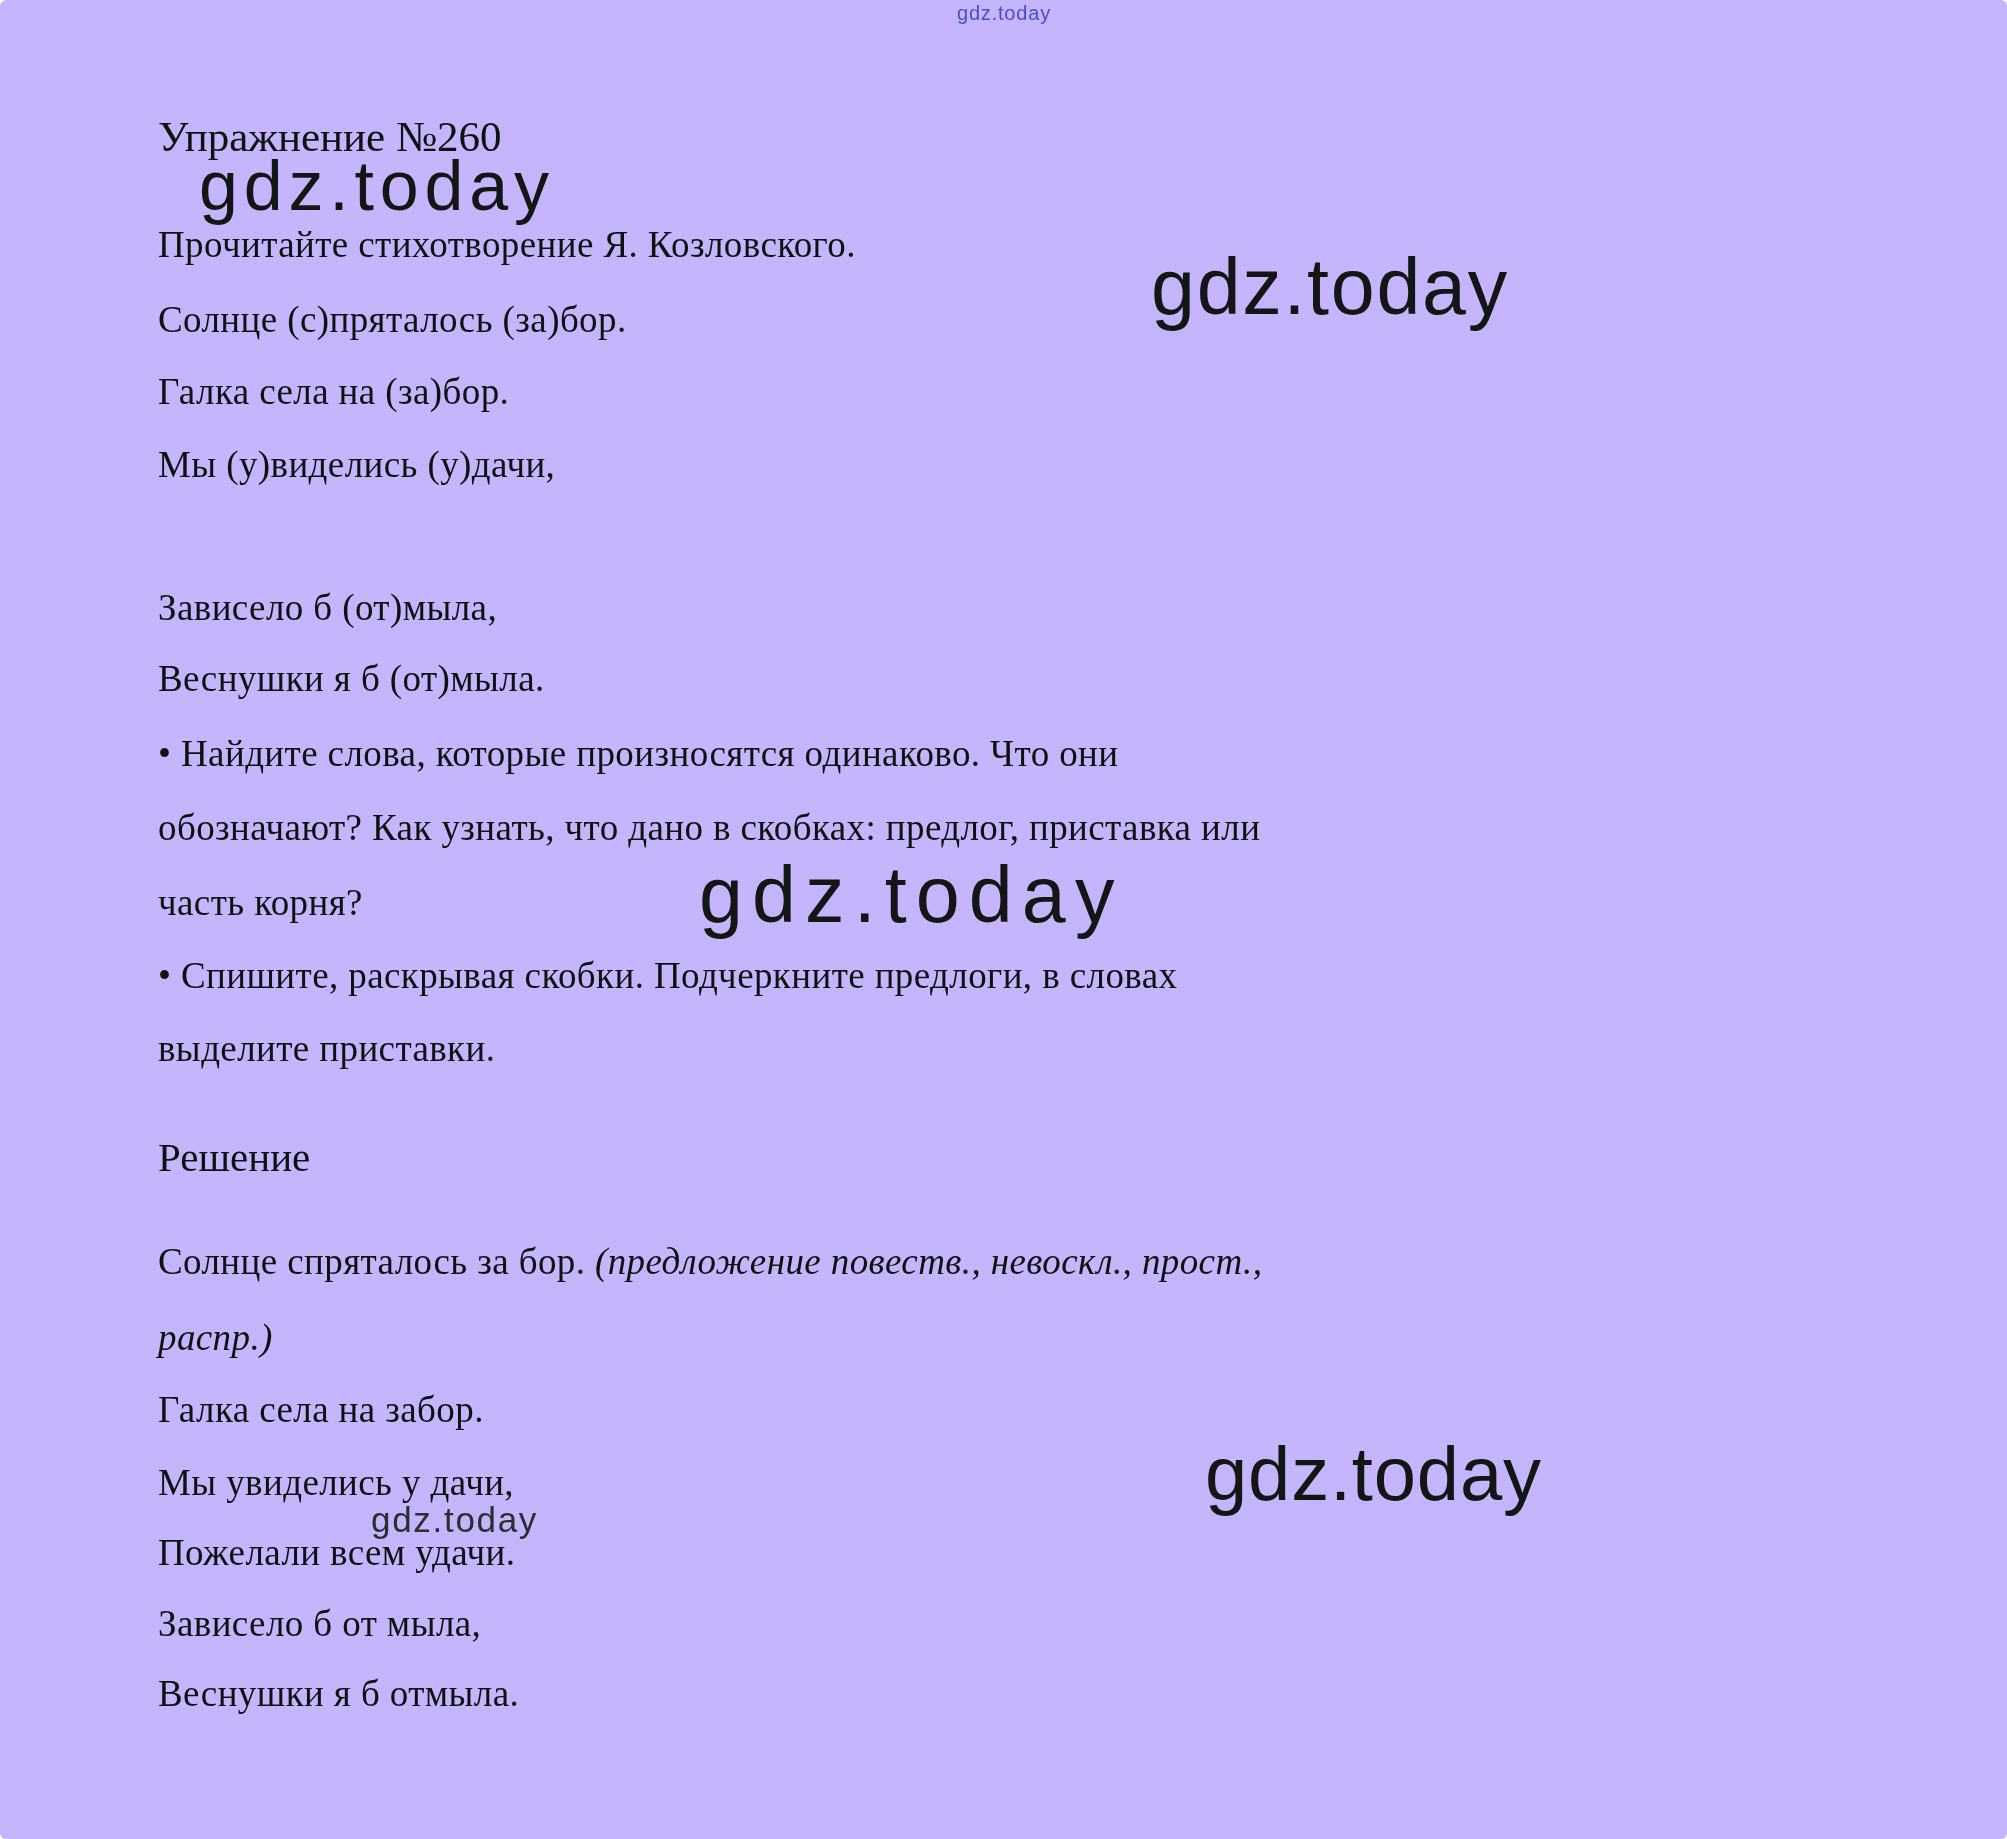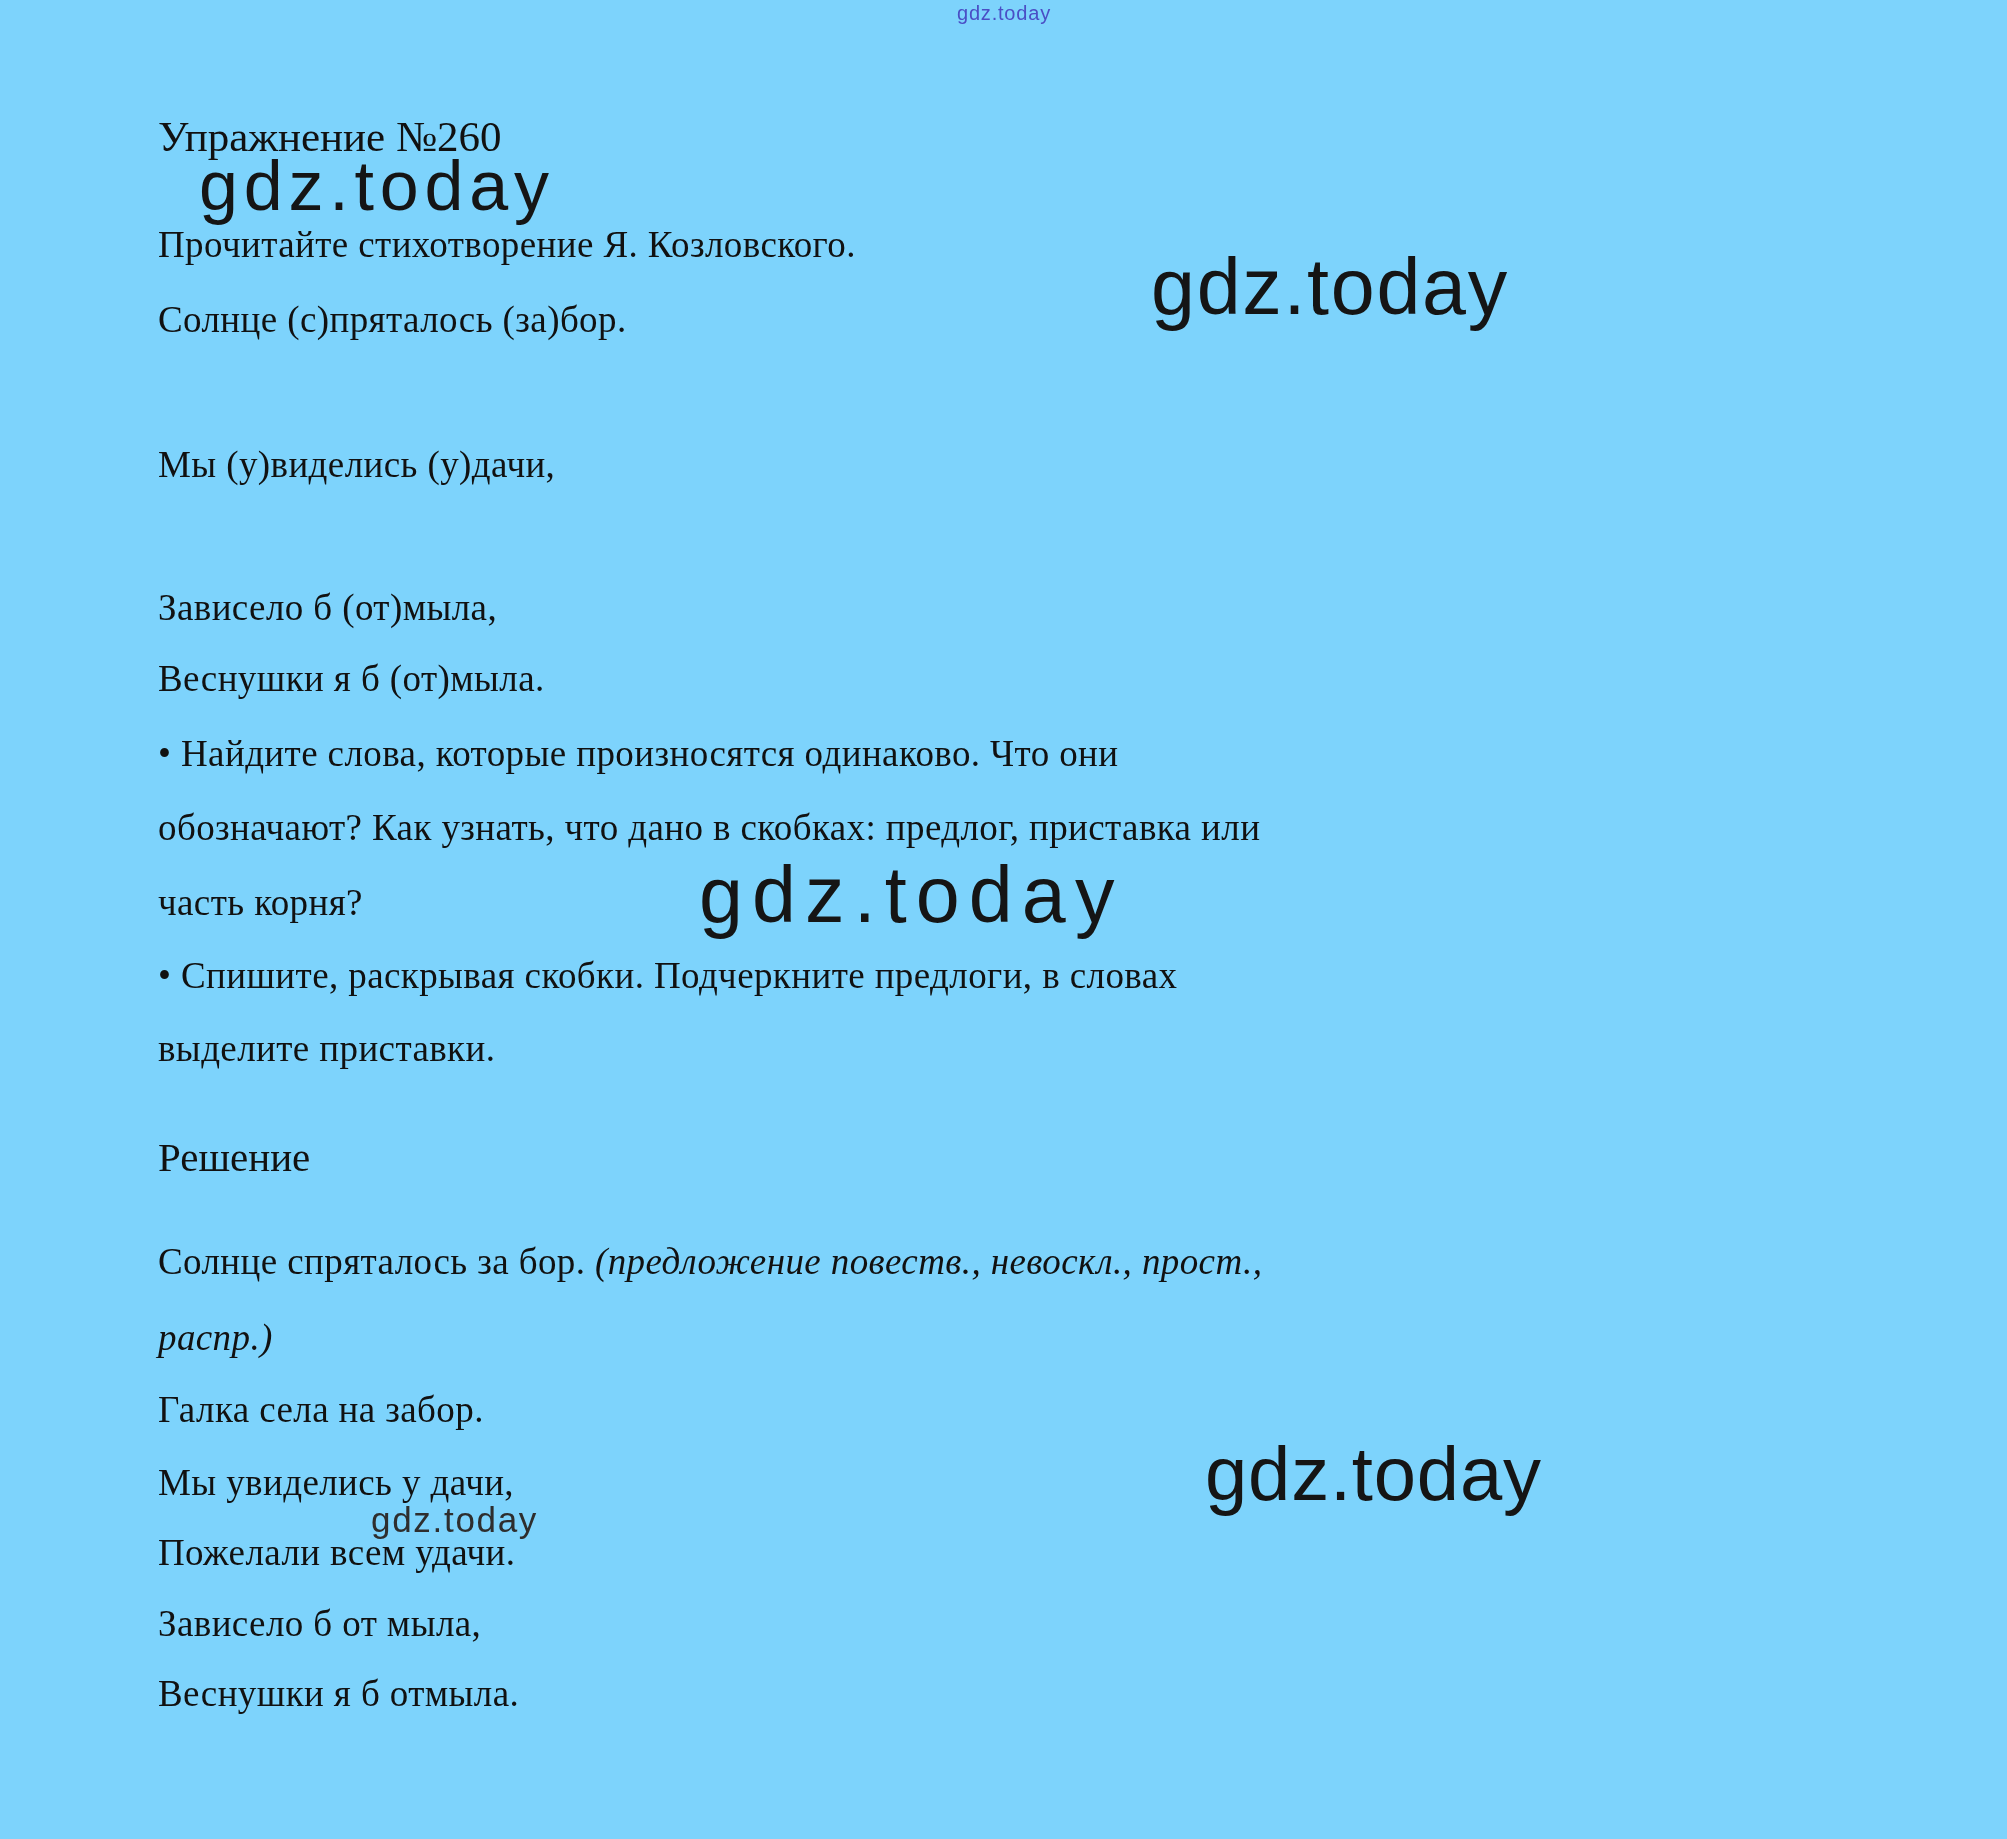--- a/index.html
+++ b/index.html
@@ -1,23 +1,24 @@
 <!DOCTYPE html>
 <html style="font-size:13.3px"><head>
 <meta charset="utf-8">
 <style>
   html,body{margin:0;padding:0;background:#ffffff;}
   .page{
     position:relative;
     width:2007px;
     height:1839px;
-    background:#7dd3fc;
+    background:#c4b5fd;
     font-family:"Liberation Serif", serif;
     color:#111111;
     overflow:hidden;
+    border-radius:6px;
   }
   
   .line{
     position:absolute;
     left:158px;
     font-size:37px;
     line-height:1.15;
     white-space:nowrap;
     letter-spacing:0.4px;
   }
@@ -87,20 +88,21 @@
   <div class="wm wm-upper-right">gdz.today</div>
   <div class="wm wm-center">gdz.today</div>
   <div class="wm wm-lower-right">gdz.today</div>
   <div class="wm wm-small-inline">gdz.today</div>
 
   <div class="heading" style="top:112px">Упражнение №260</div>
 
   <div class="line" style="top:224px">Прочитайте стихотворение Я. Козловского.</div>
 
   <div class="line" style="top:299px">Солнце (с)пряталось (за)бор.</div>
+  <div class="line" style="top:371px">Галка села на (за)бор.</div>
   <div class="line" style="top:444px">Мы (у)виделись (у)дачи,</div>
   <div class="line" style="top:587px">Зависело б (от)мыла,</div>
   <div class="line" style="top:658px">Веснушки я б (от)мыла.</div>
 
   <div class="line" style="top:733px">• Найдите слова, которые произносятся одинаково. Что они</div>
   <div class="line" style="top:807px">обозначают? Как узнать, что дано в скобках: предлог, приставка или</div>
   <div class="line" style="top:882px">часть корня?</div>
 
   <div class="line" style="top:955px">• Спишите, раскрывая скобки. Подчеркните предлоги, в словах</div>
   <div class="line" style="top:1028px">выделите приставки.</div>

